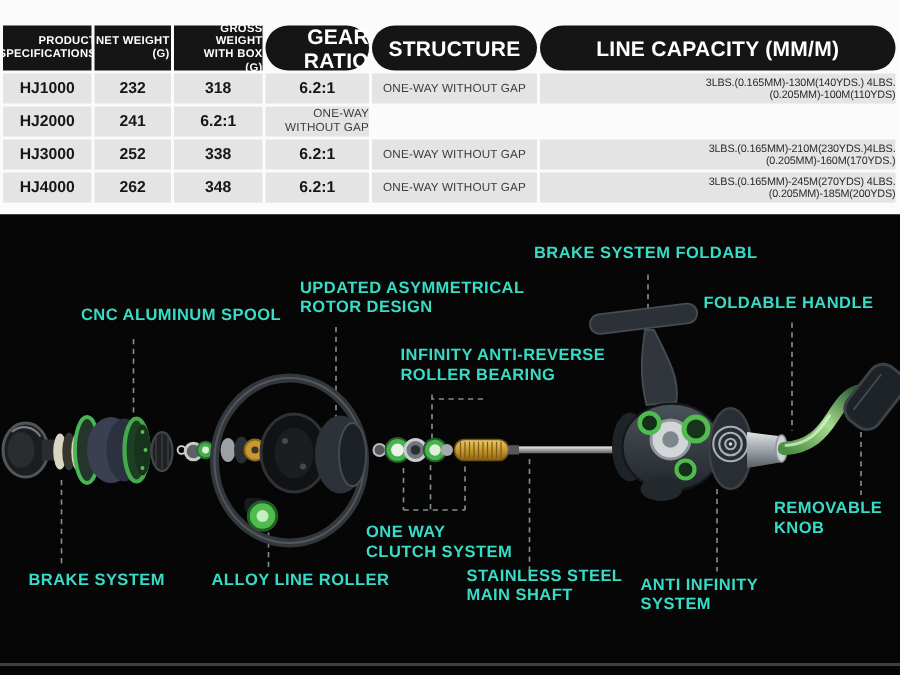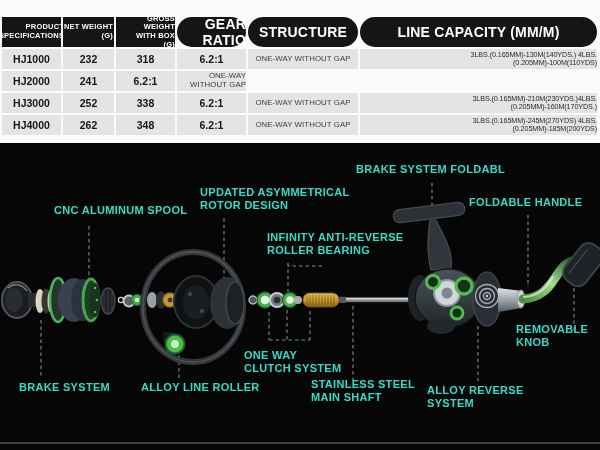--- a/index.html
+++ b/index.html
@@ -252,20 +252,20 @@
     <div class="callout" style="left:356px;top:20px">BRAKE SYSTEM FOLDABL</div>
     <div class="callout" style="left:469px;top:53px">FOLDABLE HANDLE</div>
     <div class="callout" style="left:267px;top:88px">INFINITY ANTI-REVERSE
 ROLLER BEARING</div>
     <div class="callout" style="left:244px;top:206px">ONE WAY
 CLUTCH SYSTEM</div>
     <div class="callout" style="left:19px;top:238px">BRAKE SYSTEM</div>
     <div class="callout" style="left:141px;top:238px">ALLOY LINE ROLLER</div>
     <div class="callout" style="left:311px;top:235px">STAINLESS STEEL
 MAIN SHAFT</div>
-    <div class="callout" style="left:427px;top:241px">ALLOY REVERSE
+    <div class="callout" style="left:427px;top:241px">ANTI INFINITY
 SYSTEM</div>
-    <div class="callout" style="left:516px;top:180px">REMOVABLE
+    <div class="callout" style="left:516px;top:190px">REMOVABLE
 KNOB</div>
   </div>
 
   <div class="bottom-line"></div>
 </div>
 
 </body></html>

